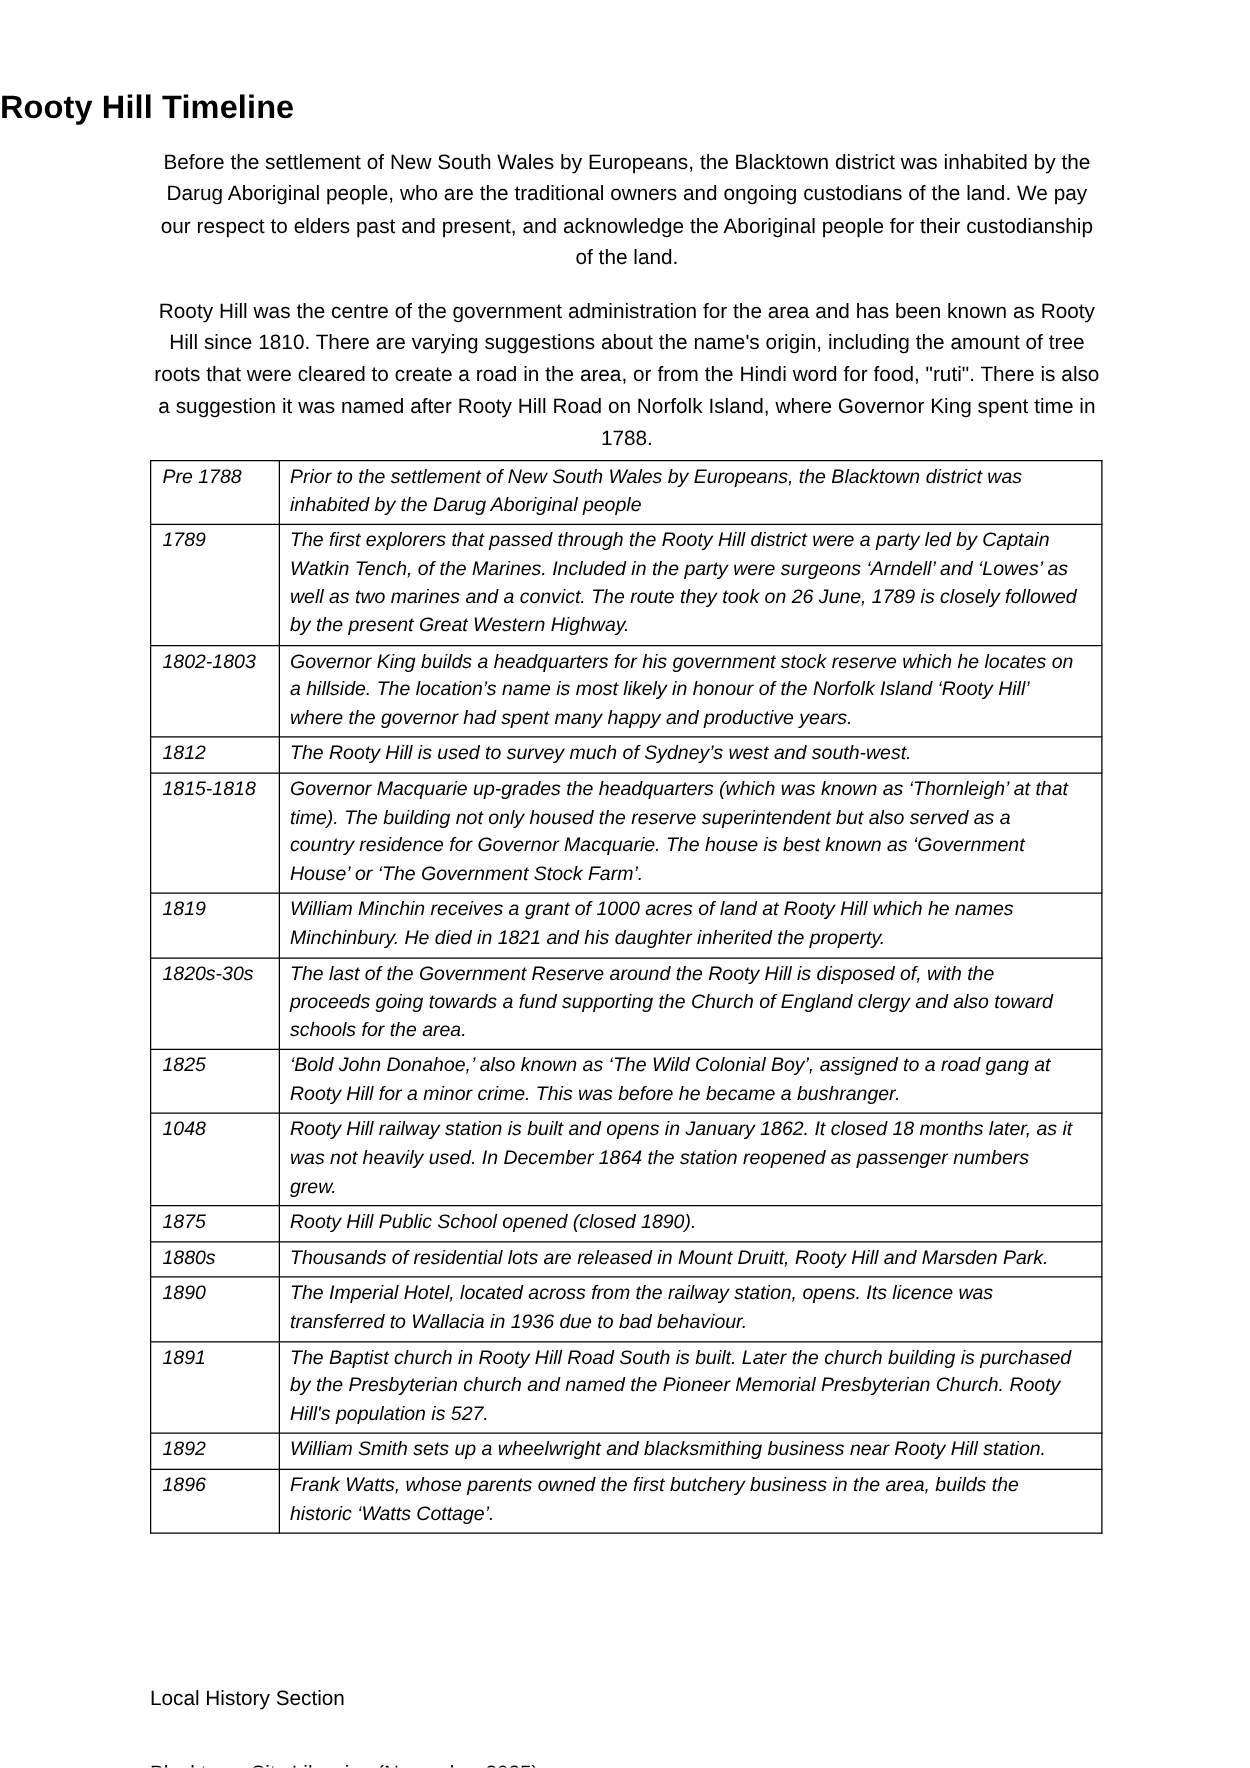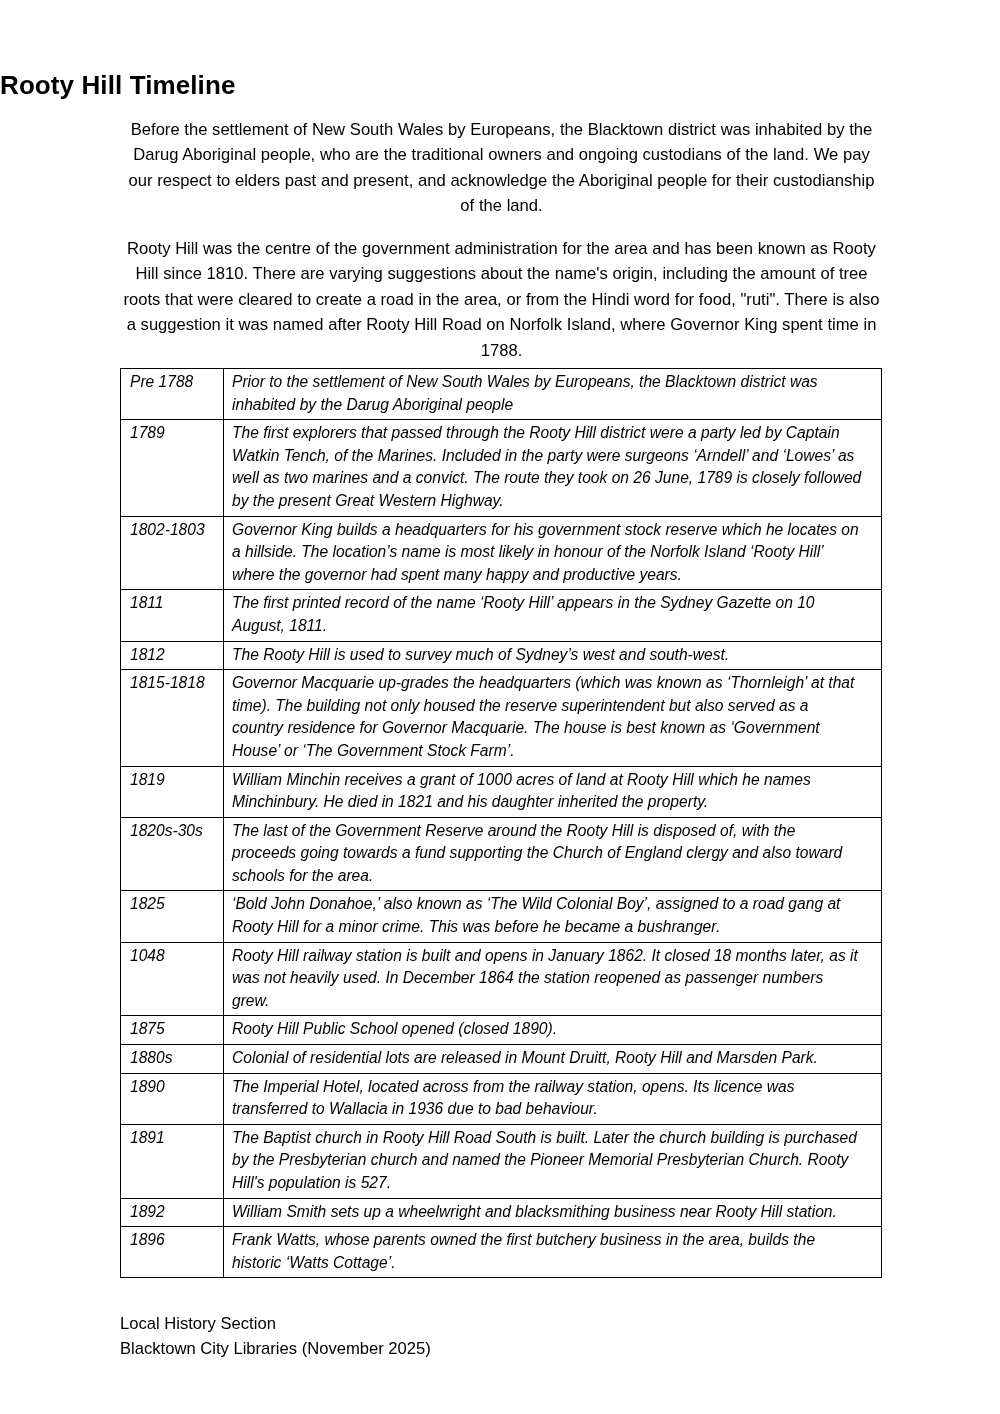--- a/index.html
+++ b/index.html
@@ -87,21 +87,21 @@
 
   
   .footer {
     position: absolute;
     left: 120px;
     top: 1311px;
     width: 600px;
     font-size: 16.6px;
     line-height: 25.4px;
   }
-  .footer div { white-space: pre; }
+  .footer div { white-space: pre; margin-top: 35px; }
 </style>
 </head>
 <body>
 
 <div class="page">
 
   <h1 class="doc-title">Rooty Hill Timeline</h1>
 
   <div class="intro-block" id="intro-1">
     <p class="para">Before the settlement of New South Wales by Europeans, the Blacktown district was inhabited by the Darug Aboriginal people, who are the traditional owners and ongoing custodians of the land. We pay our respect to elders past and present, and acknowledge the Aboriginal people for their custodianship of the land.</p>
@@ -125,24 +125,20 @@
           </tr>
           <tr>
             <td class="year">1789</td>
             <td class="desc">The first explorers that passed through the Rooty Hill district were a party led by Captain Watkin Tench, of the Marines. Included in the party were surgeons ‘Arndell’ and ‘Lowes’ as well as two marines and a convict. The route they took on 26 June, 1789 is closely followed by the present Great Western Highway.</td>
           </tr>
           <tr>
             <td class="year">1802-1803</td>
             <td class="desc">Governor King builds a headquarters for his government stock reserve which he locates on a hillside. The location’s name is most likely in honour of the Norfolk Island ‘Rooty Hill’ where the governor had spent many happy and productive years.</td>
           </tr>
           <tr>
-            <td class="year">1811</td>
-            <td class="desc">The first printed record of the name ‘Rooty Hill’ appears in the Sydney Gazette on 10 August, 1811.</td>
-          </tr>
-          <tr>
             <td class="year">1812</td>
             <td class="desc">The Rooty Hill is used to survey much of Sydney’s west and south-west.</td>
           </tr>
           <tr>
             <td class="year">1815-1818</td>
             <td class="desc">Governor Macquarie up-grades the headquarters (which was known as ‘Thornleigh’ at that time). The building not only housed the reserve superintendent but also served as a country residence for Governor Macquarie. The house is best known as ‘Government House’ or ‘The Government Stock Farm’.</td>
           </tr>
           <tr>
             <td class="year">1819</td>
             <td class="desc">William Minchin receives a grant of 1000 acres of land at Rooty Hill which he names Minchinbury. He died in 1821 and his daughter inherited the property.</td>
@@ -158,21 +154,21 @@
           <tr>
             <td class="year">1048</td>
             <td class="desc">Rooty Hill railway station is built and opens in January 1862. It closed 18 months later, as it was not heavily used. In December 1864 the station reopened as passenger numbers grew.</td>
           </tr>
           <tr>
             <td class="year">1875</td>
             <td class="desc">Rooty Hill Public School opened (closed 1890).</td>
           </tr>
           <tr>
             <td class="year">1880s</td>
-            <td class="desc">Colonial of residential lots are released in Mount Druitt, Rooty Hill and Marsden Park.</td>
+            <td class="desc">Thousands of residential lots are released in Mount Druitt, Rooty Hill and Marsden Park.</td>
           </tr>
           <tr>
             <td class="year">1890</td>
             <td class="desc">The Imperial Hotel, located across from the railway station, opens. Its licence was transferred to Wallacia in 1936 due to bad behaviour.</td>
           </tr>
           <tr>
             <td class="year">1891</td>
             <td class="desc">The Baptist church in Rooty Hill Road South is built. Later the church building is purchased by the Presbyterian church and named the Pioneer Memorial Presbyterian Church.  Rooty Hill's population is 527.</td>
           </tr>
           <tr>

